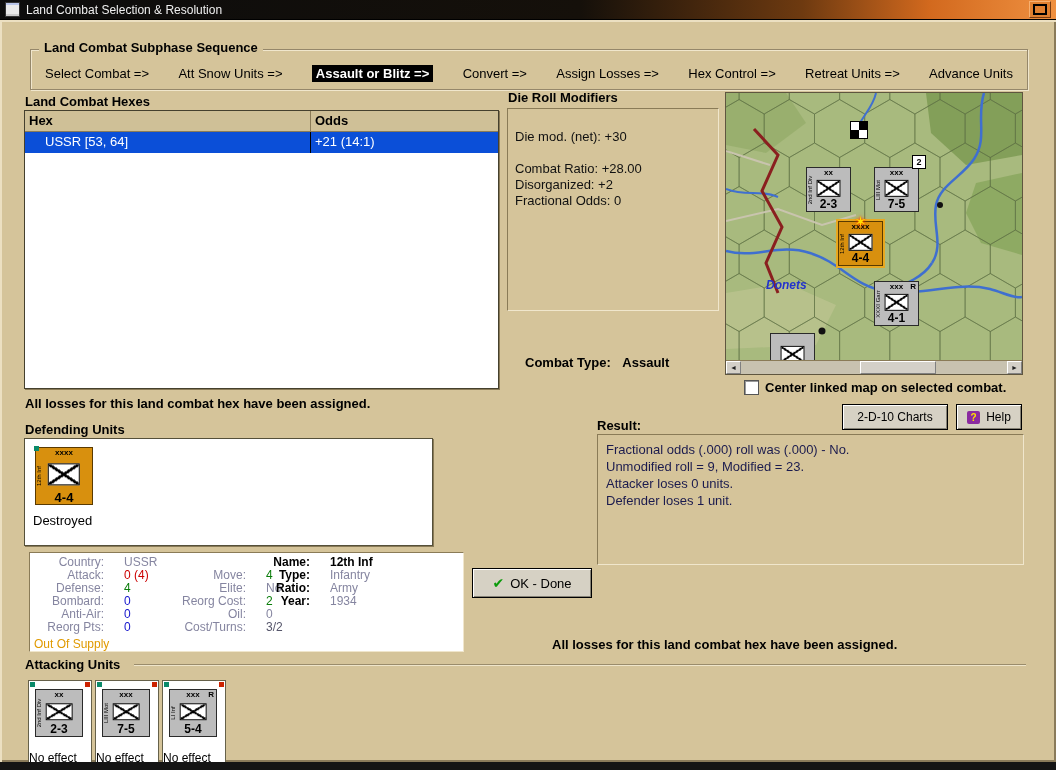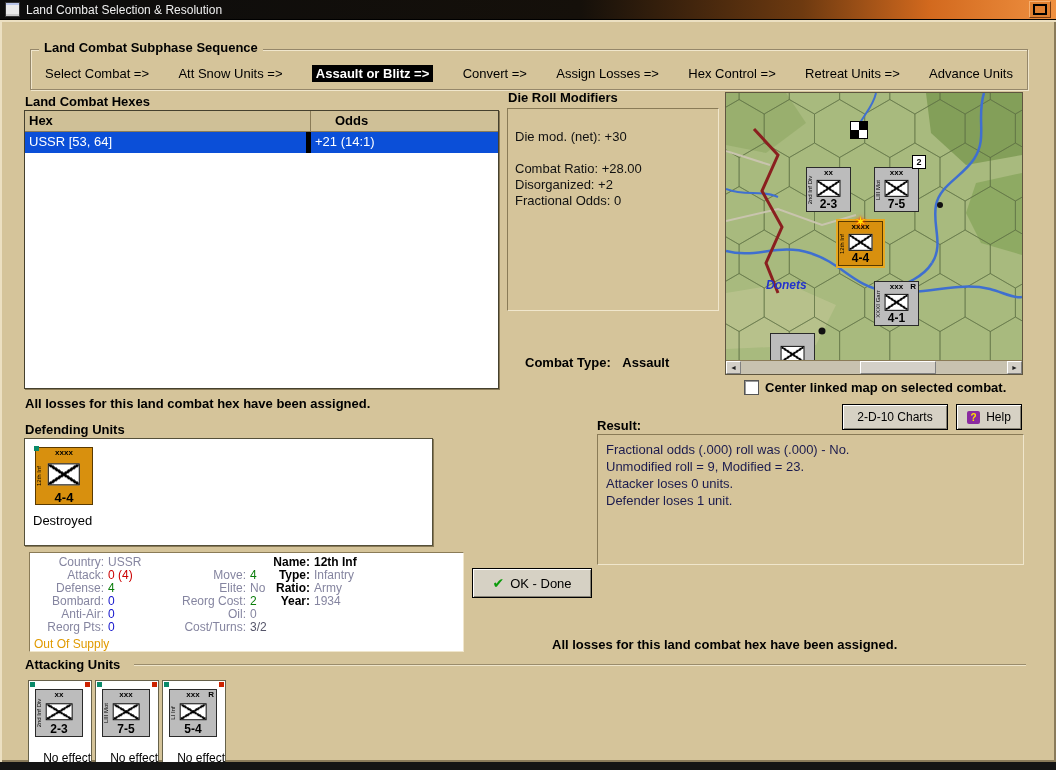--- a/index.html
+++ b/index.html
@@ -29,26 +29,26 @@
   .seq-group{position:absolute;left:30px;top:29px;width:996px;height:39px;border:1px solid #95876a;
     box-shadow:1px 1px 0 #f0e6cc, inset 1px 1px 0 #f0e6cc;}
   .seq-title{position:absolute;left:8px;top:-10px;background:#d5c49a;padding:0 5px;font-weight:bold;font-size:13px;}
   .seq-steps{display:flex;justify-content:space-between;align-items:center;height:100%;padding:8px 14px 0 14px;box-sizing:border-box;font-size:13px;}
   .step{white-space:nowrap;color:#000000;}
   .step.active{background:#000;color:#fff;font-weight:bold;padding:1px 4px;}
 
   
   .hex-table{position:absolute;left:24px;top:90px;width:473px;height:277px;background:#fff;border:1px solid #45402e;
     box-shadow:1px 1px 0 #8a7b57;}
-  .thead{display:flex;height:21px;background:#cfc097;border-bottom:1px solid #8a7b57;font-weight:bold;font-size:13px;box-sizing:border-box;gap:20px;}
+  .thead{display:flex;height:21px;background:#cfc097;border-bottom:1px solid #8a7b57;font-weight:bold;font-size:13px;box-sizing:border-box;}
   .th-hex{width:286px;border-right:1px solid #8a7b57;padding:2px 4px;box-sizing:border-box;}
   .th-odds{flex:1;padding:2px 4px;box-sizing:border-box;}
   .hrow{display:flex;height:21px;font-size:13px;}
   .hrow.selected{background:#0b4fd8;color:#fff;}
-  .td-hex{width:286px;border-right:5px solid #000000;padding:2px 4px;box-sizing:border-box;}
+  .td-hex{width:286px;border-right:1px solid #000000;padding:2px 20px;box-sizing:border-box;}
   .td-odds{flex:1;padding:2px 4px;box-sizing:border-box;}
 
   
   .sunken{background:#d5c49a;border-top:1px solid #8a7b57;border-left:1px solid #8a7b57;
     border-bottom:1px solid #f0e6cc;border-right:1px solid #f0e6cc;box-sizing:border-box;}
   .drm-box{position:absolute;left:507px;top:88px;width:212px;height:203px;padding:20px 7px;font-size:13px;line-height:16px;color:#111;}
   .sp16{height:16px;}
   .result-box{position:absolute;left:597px;top:414px;width:427px;height:131px;padding:6px 8px;font-size:13px;line-height:17px;color:#1b1b4e;}
 
   .combat-type{position:absolute;left:525px;top:335px;font-weight:bold;font-size:13px;}
@@ -84,21 +84,21 @@
   .def-box{position:absolute;left:24px;top:418px;width:407px;height:106px;background:#fff;border:1px solid #55503a;box-shadow:1px 1px 0 #8a7b57;}
   .destroyed{position:absolute;left:8px;top:74px;font-size:13px;color:#000;}
 
   .details{position:absolute;left:29px;top:532px;width:435px;height:100px;background:#fff;
     border-top:1px solid #8a7b57;border-left:1px solid #8a7b57;border-bottom:1px solid #f0e6cc;border-right:1px solid #f0e6cc;
     font-size:12px;box-sizing:border-box;}
   .dcol{position:absolute;}
   .dcol1{left:2px;top:3px;}
   .dcol2{left:130px;top:16px;}
   .dcol3{left:238px;top:3px;}
-  .drow{display:flex;height:13px;line-height:13px;}
+  .drow{display:flex;height:13px;line-height:13px;gap:16px;}
   .dlab{width:72px;text-align:right;color:#8585a0;padding-right:4px;flex:0 0 auto;}
   .dcol2 .dlab{width:86px;}
   .dlab3{width:42px;text-align:right;color:#000;font-weight:bold;padding-right:4px;flex:0 0 auto;}
   .v-gray{color:#8585a0;} .v-red{color:#cc0000;} .v-green{color:#0a7d0a;} .v-blue{color:#1414cc;}
   .v-dark{color:#55556a;} .v-bold{color:#000;font-weight:bold;}
   .supply{position:absolute;left:4px;top:84px;color:#e09a00;font-size:12px;}
 
   
   .counter{position:relative;box-sizing:border-box;}
   .counter.gray{background:#bcbcbc;border:1px solid #2a2a2a;}
@@ -123,21 +123,21 @@
   .die-ic{position:absolute;left:124px;top:28px;width:16px;height:16px;border:1px solid #000;
     background:conic-gradient(#000 0 25%, #fff 0 50%, #000 0 75%, #fff 0);z-index:2;}
   .badge2{position:absolute;left:186px;top:62px;width:12px;height:12px;background:#fff;border:1px solid #000;
     font-size:9px;font-weight:bold;text-align:center;line-height:12px;z-index:3;color:#000;}
 
   
   .atk-line{position:absolute;left:134px;top:644px;width:892px;height:0;border-top:1px solid #9a8c6c;border-bottom:1px solid #efe5ca;}
   .atk-box{position:absolute;top:660px;width:62px;height:86px;background:#fff;border:1px solid #66614a;}
   .ab1{left:28px;} .ab2{left:95px;} .ab3{left:162px;}
   .atk-box .counter{position:absolute;left:6px;top:8px;}
-  .atk-status{position:absolute;left:0;right:0;bottom:2px;text-align:right;font-size:12px;color:#000;}
+  .atk-status{position:absolute;left:0;right:0;bottom:2px;text-align:left;font-size:12px;color:#000;}
   .dot{position:absolute;width:5px;height:5px;z-index:2;}
   .dot-g{left:1px;top:1px;background:#0a8a6a;}
   .dot-r{right:1px;top:1px;background:#cc2200;}
   .def-dot{left:9px;top:7px;position:absolute;width:5px;height:5px;background:#0a8a6a;z-index:2;}
 </style>
 </head>
 <body>
 
 <div class="screen">
 

